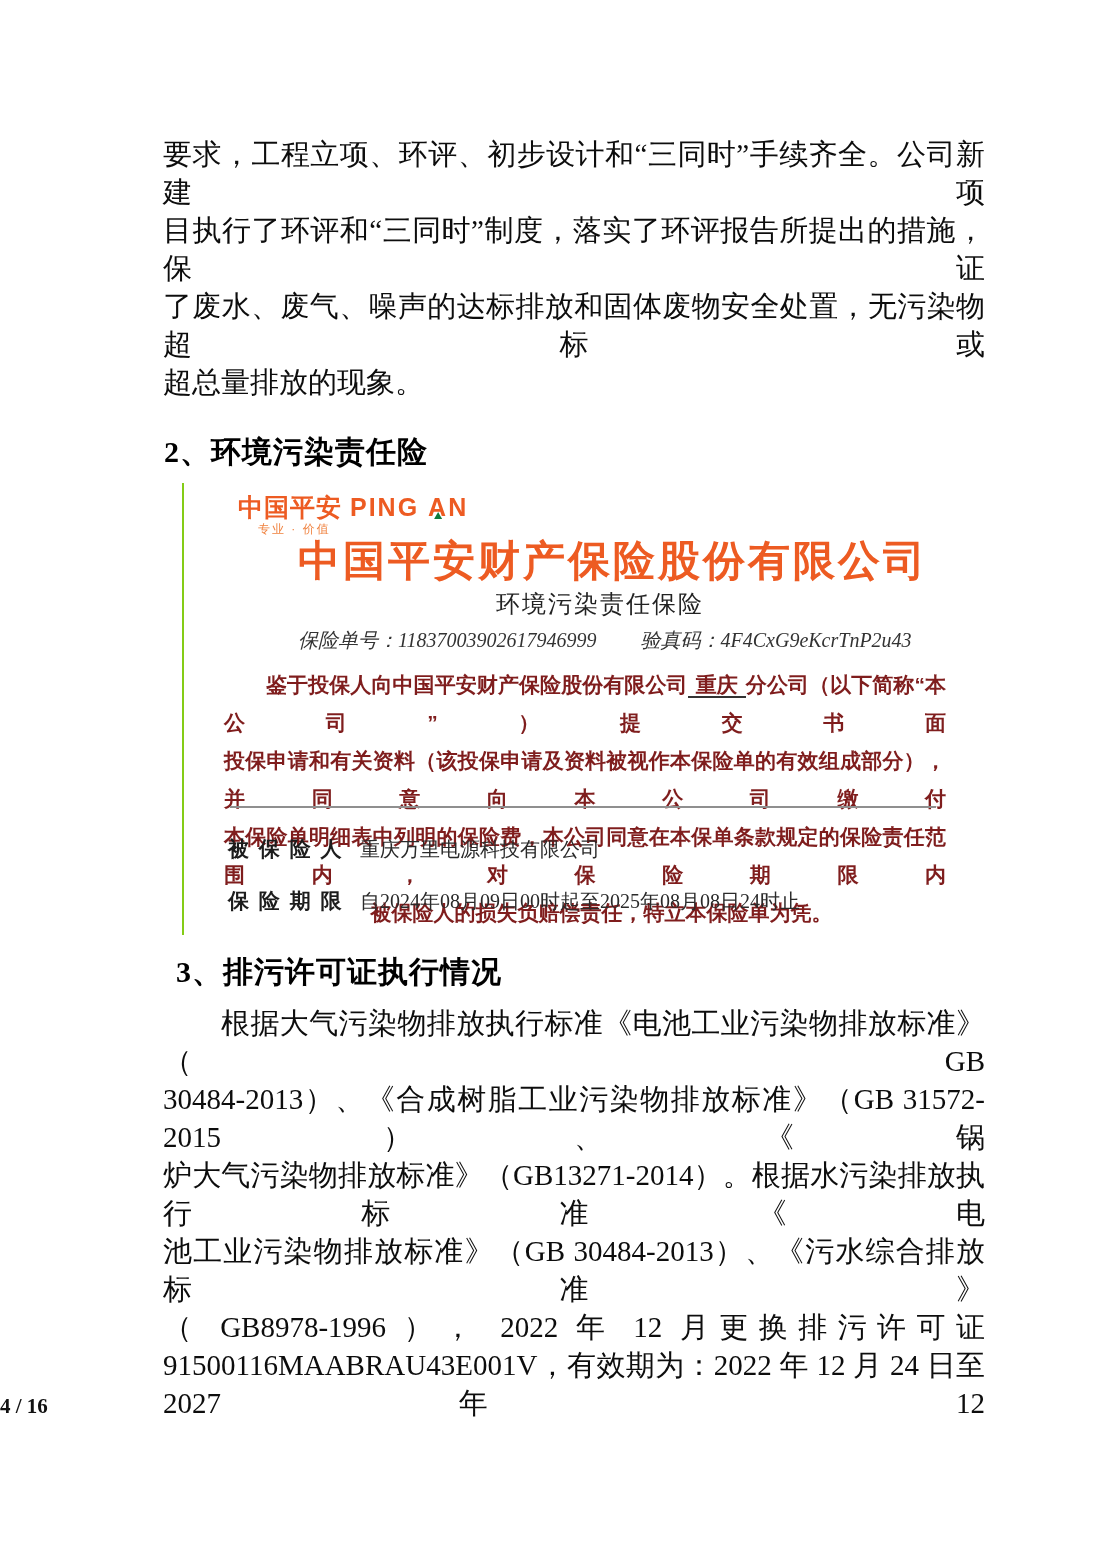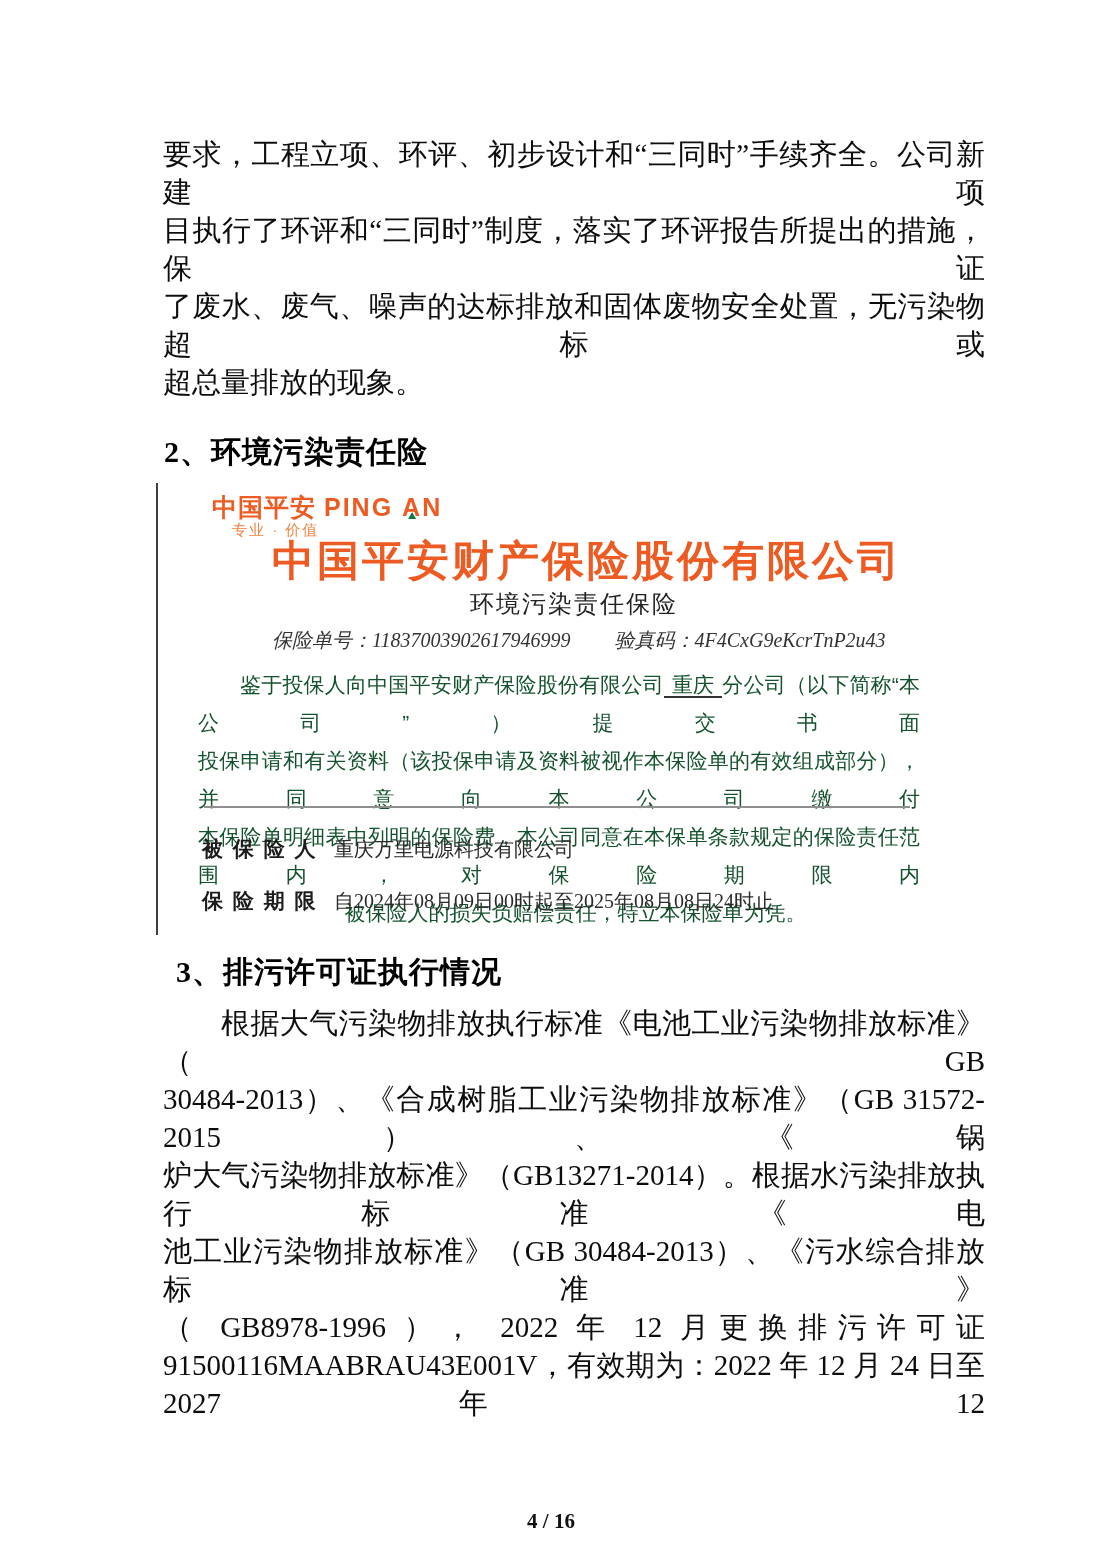--- a/index.html
+++ b/index.html
@@ -32,23 +32,23 @@
     position:absolute;
     font-size:30px;
     font-weight:bold;
     color:#000;
     letter-spacing:1px;
     white-space:nowrap;
   }
   
   .figure{
     position:absolute;
-    left:156px;top:483px;
+    left:182px;top:483px;
     width:832px;height:452px;
-    border-left:2px solid #404040;
+    border-left:2px solid #84cc16;
     background:#fff;
   }
   .pa-logo{
     position:absolute;left:54px;top:8px;
     font-family:"Liberation Sans","DejaVu Sans",sans-serif;
     font-weight:bold;
     color:#ed5b22;
     font-size:25px;
     letter-spacing:1px;
     white-space:nowrap;
@@ -60,21 +60,21 @@
     position:absolute;left:50%;bottom:3px;
     transform:translateX(-50%);
     width:8px;height:7px;
     background:#0e7a3c;
     clip-path:polygon(50% 0,0 100%,100% 100%);
   }
   .pa-tagline{
     position:absolute;left:74px;top:38px;
     font-family:"Liberation Sans","DejaVu Sans",sans-serif;
     color:#f0823f;
-    font-size:15px;
+    font-size:12px;
     letter-spacing:2px;
   }
   .pa-company{
     position:absolute;left:0;top:50px;width:100%;
     text-align:center;
     font-family:"Liberation Sans","DejaVu Sans",sans-serif;
     font-weight:bold;
     color:#ed5b22;
     font-size:42px;
     letter-spacing:3px;
@@ -92,23 +92,23 @@
     position:absolute;left:114px;top:144px;
     font-size:20px;color:#333;
     white-space:nowrap;
     font-style:italic;
   }
   .pa-policyrow .gap{ display:inline-block; width:44px; }
   .pa-body{
     position:absolute;left:40px;top:183px;width:722px;
     font-family:"Liberation Sans","DejaVu Sans",sans-serif;
     font-size:21px;
-    font-weight:400;
+    font-weight:700;
     line-height:38px;
-    color:#14532d;
+    color:#7f1d1d;
   }
   .pa-body .jline{ text-align:justify; text-align-last:justify; }
   .pa-body .lastline{ text-align:center;margin-left:33px; }
   .branch{
     border-bottom:2px solid #333;
     padding:0 8px;
   }
   .pa-hr{
     position:absolute;left:46px;top:323px;
     width:706px;height:2px;
@@ -126,22 +126,21 @@
     letter-spacing:2px;
     width:128px;
   }
   .pa-row .val{
     font-size:20px;color:#2a2a2a;
   }
   .row-insured{ top:352px; }
   .row-period{ top:404px; }
   
   .pagenum{
-    position:absolute;left:0;top:1509px;width:100%;
-    text-align:center;
+    position:absolute;left:0;top:1394px;width:100%;
     font-size:21px;
     font-weight:bold;
     color:#111;
   }
 </style>
 </head>
 <body>
 
 <div class="page">
 

